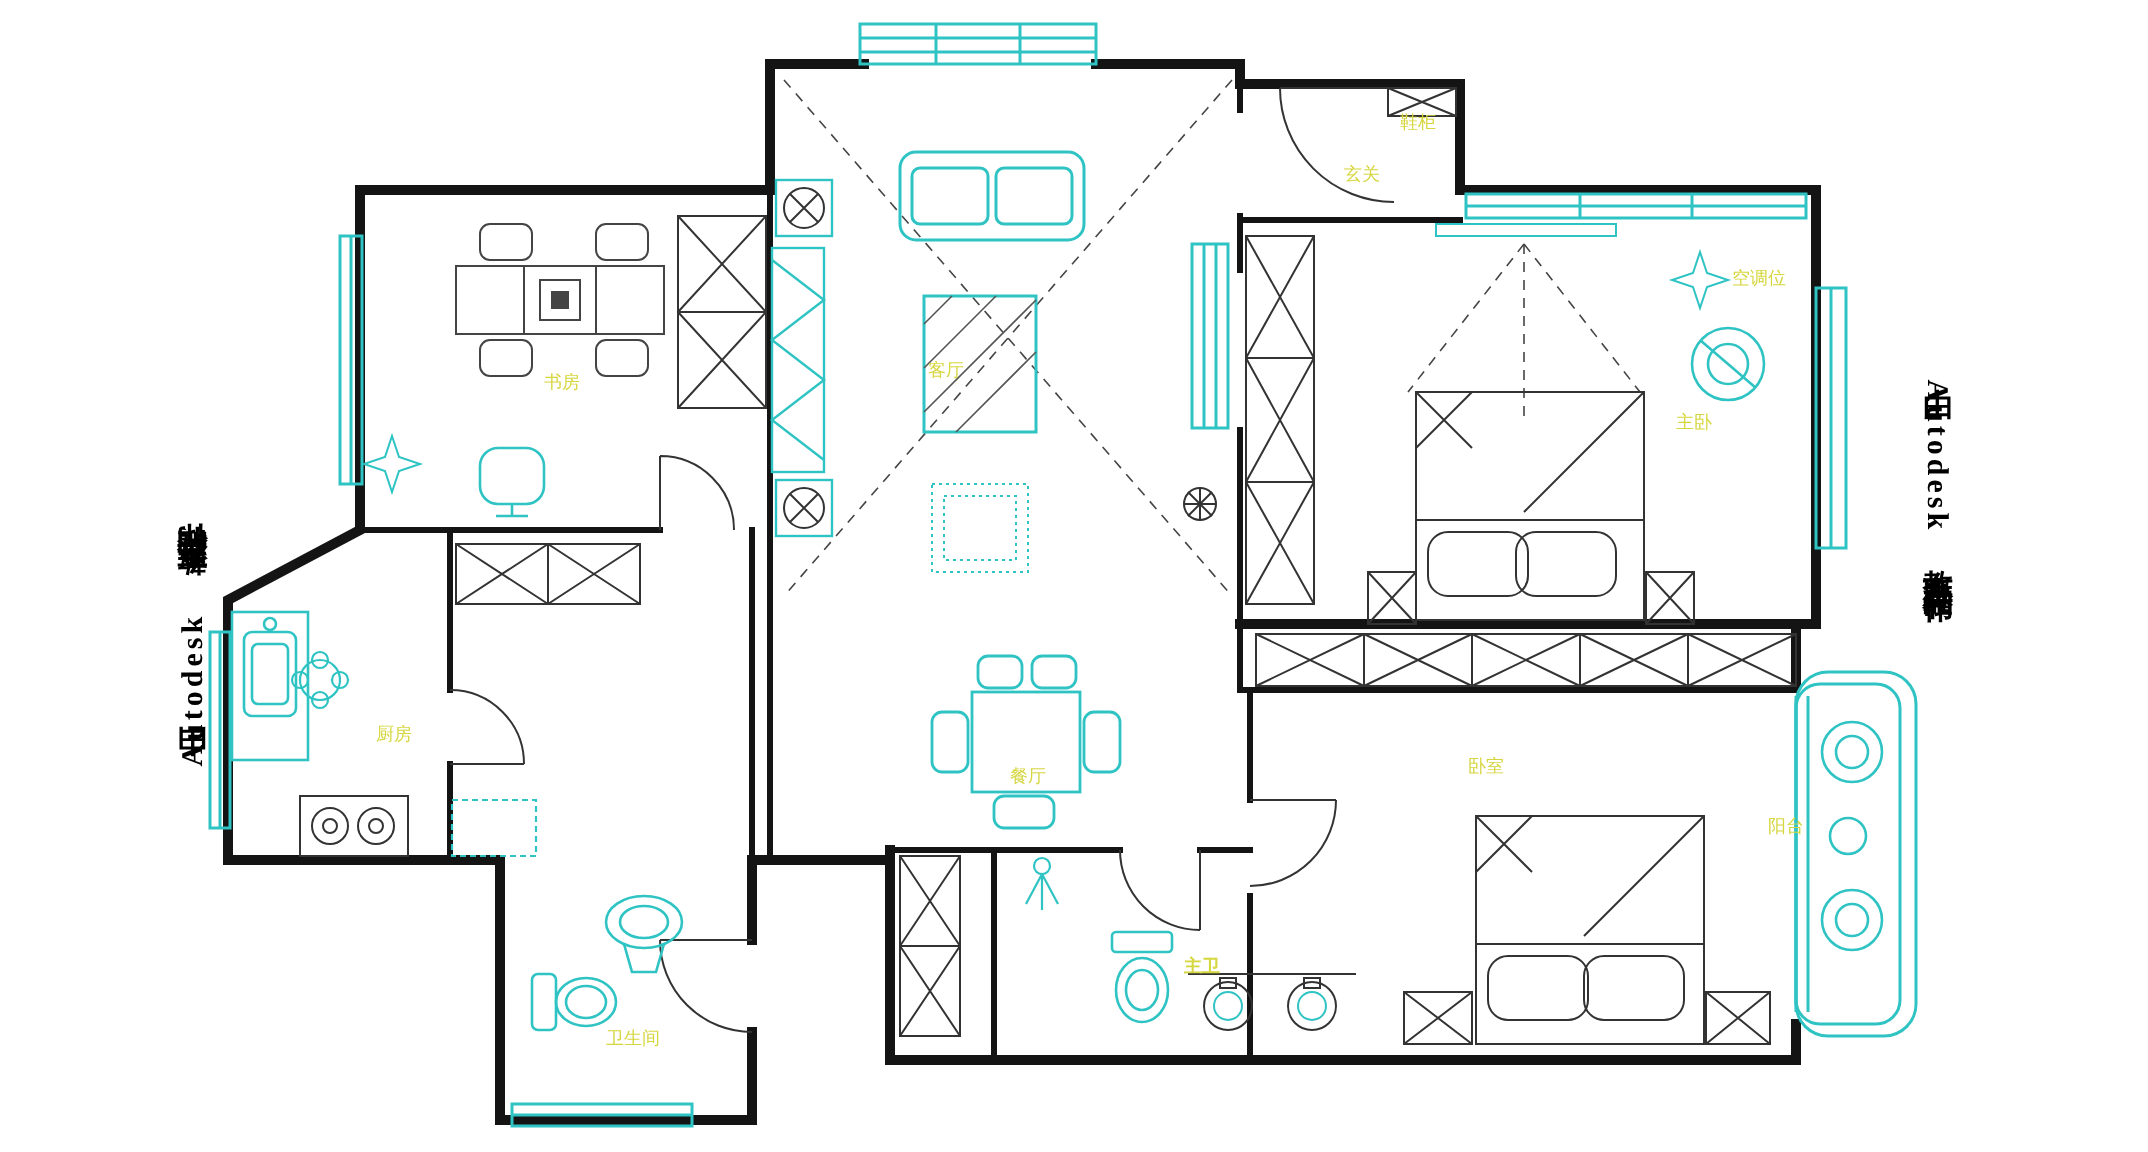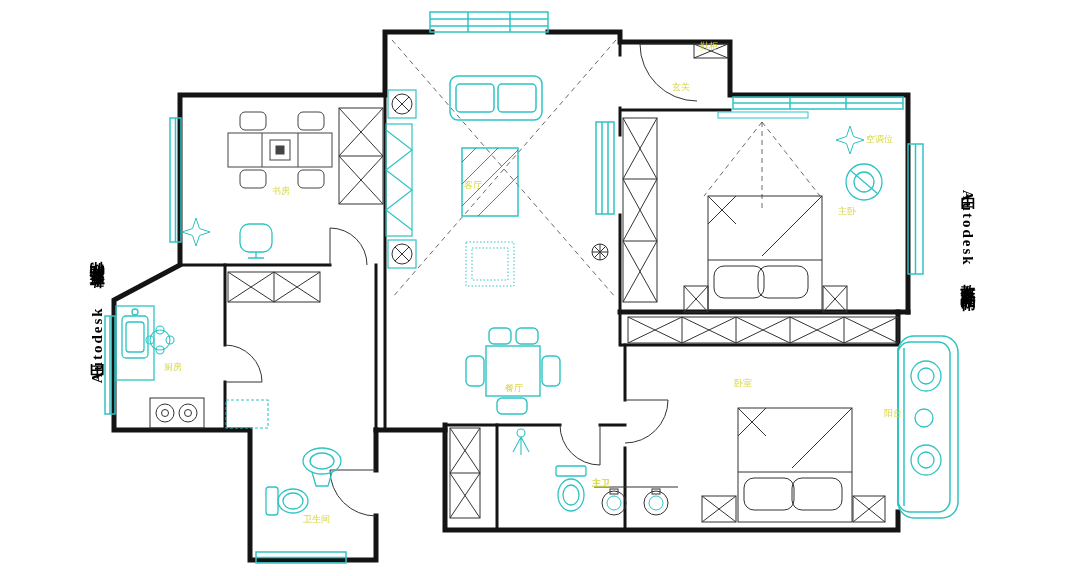--- a/index.html
+++ b/index.html
@@ -311,24 +311,24 @@
         <circle cx="926" cy="460" r="15"></circle>
           <circle cx="926" cy="460" r="8"></circle>
       </g>
     </g>
   </svg>
 
   <div>
     <span class="room-label" style="left:272px;top:186px;">书房</span>
     <span class="room-label" style="left:464px;top:180px;text-align:right;">客厅</span>
     <span class="room-label" style="left:672px;top:82px;text-align:right;">玄关</span>
-    <span class="room-label" style="left:700px;top:41px;">鞋柜</span>
+    <span class="room-label" style="left:700px;top:57px;font-family:Liberation Mono, monospace;">鞋柜</span>
     <span class="room-label" style="left:838px;top:206px;text-align:center;">主卧</span>
     <span class="room-label" style="left:866px;top:134px;">空调位</span>
-    <span class="room-label" style="left:164px;top:362px;">厨房</span>
+    <span class="room-label" style="left:188px;top:362px;">厨房</span>
     <span class="room-label" style="left:505px;top:383px;">餐厅</span>
     <span class="room-label" style="left:303px;top:514px;font-family:Liberation Serif, serif;">卫生间</span>
     <span class="room-label" style="left:592px;top:478px;font-weight:bold;">主卫</span>
     <span class="room-label" style="left:734px;top:378px;">卧室</span>
     <span class="room-label" style="left:884px;top:408px;">阳台</span>
   </div>
 
   <div class="watermark left">由 Autodesk 教育版产品制作</div>
   <div class="watermark right">由 Autodesk 教育版产品制作</div>
 

